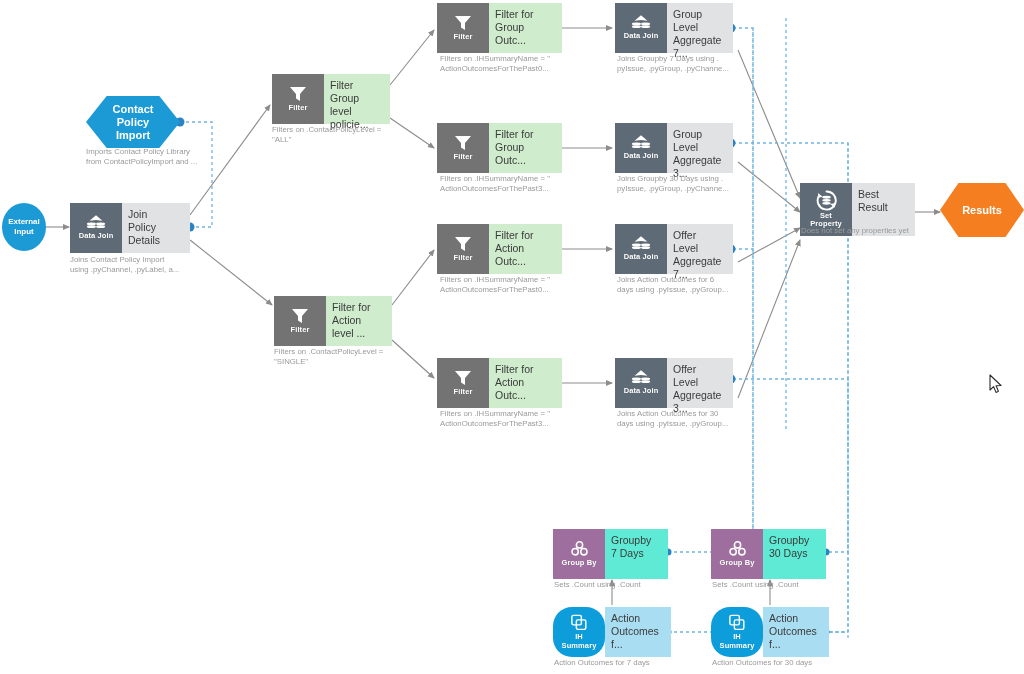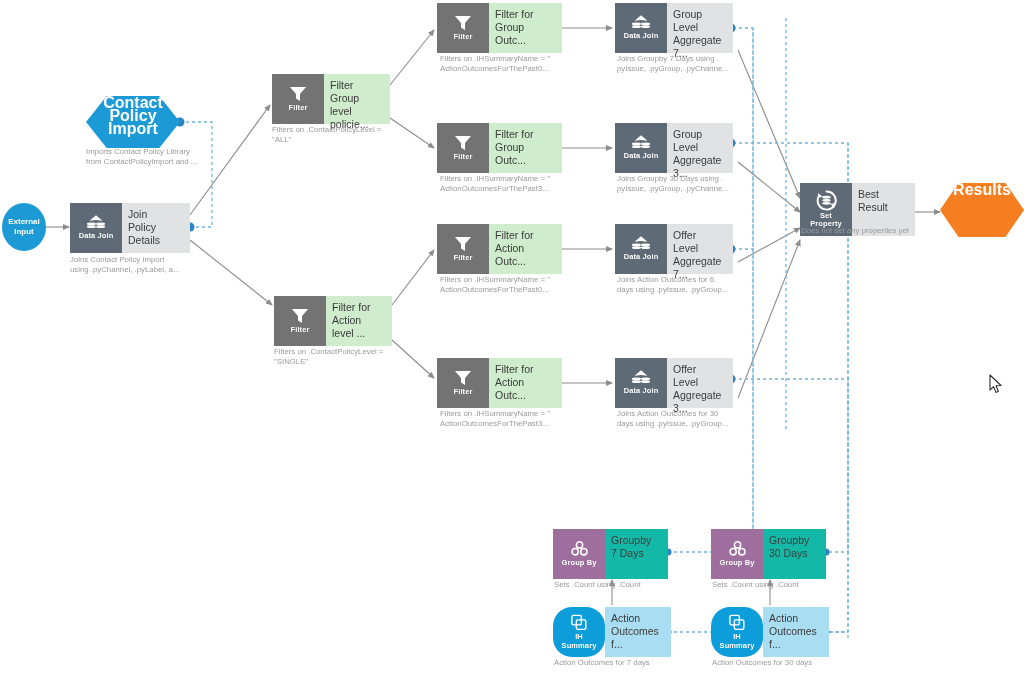--- a/index.html
+++ b/index.html
@@ -52,37 +52,37 @@
   .n-datajoin .badge{background:#5e6a75;}
   .n-datajoin .body{background:#e0e2e4;}
 
   .n-filter .badge{background:#737373;}
   .n-filter .body{background:#cfeccd;}
 
   .n-setprop .badge{background:#5e6a75;}
   .n-setprop .body{background:#e0e2e4;justify-content:center;}
 
   .n-groupby .badge{background:#9e6f9e;}
-  .n-groupby .body{background:#14b8a6;}
+  .n-groupby .body{background:#5eead4;}
 
   .n-ihsummary .badge{background:#0d9ddb;border-radius:19px;}
   .n-ihsummary .body{background:#a9ddf2;}
 
   
   .ext-input{
     position:absolute;border-radius:50%;
     background:#1b9ad6;color:#fff;
     display:flex;align-items:center;justify-content:center;
     text-align:center;font-size:8px;font-weight:bold;line-height:10px;
   }
   .hexnode{
     position:absolute;
-    display:flex;justify-content:center;
+    display:flex;align-items:center;justify-content:center;
     text-align:center;color:#ffffff;
-    font-size:16px;font-weight:bold;line-height:13px;
+    font-size:11px;font-weight:bold;line-height:13px;
     clip-path:polygon(22% 0%,78% 0%,100% 50%,78% 100%,22% 100%,0% 50%);
   }
   .hex-import{background:#1b9ad6;}
   .hex-results{background:#f57f20;}
 
   .cursor{position:absolute;width:14px;height:20px;}
 </style>
 </head>
 <body>
 

